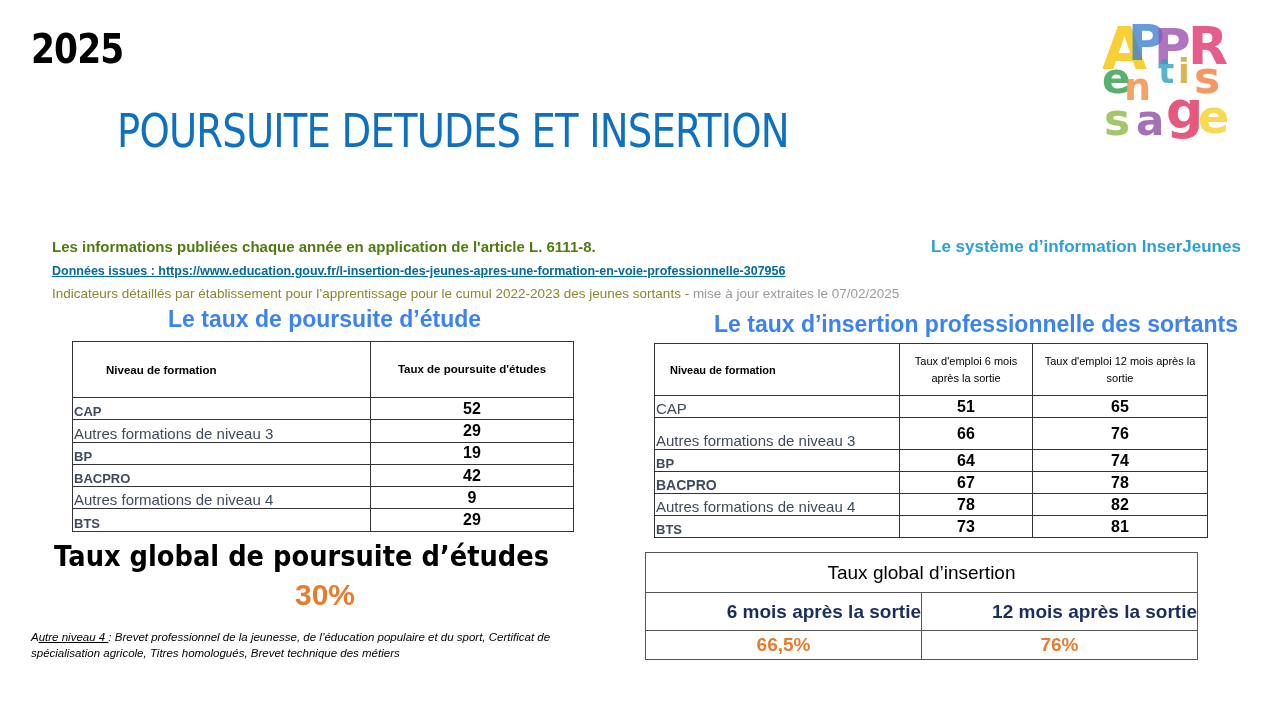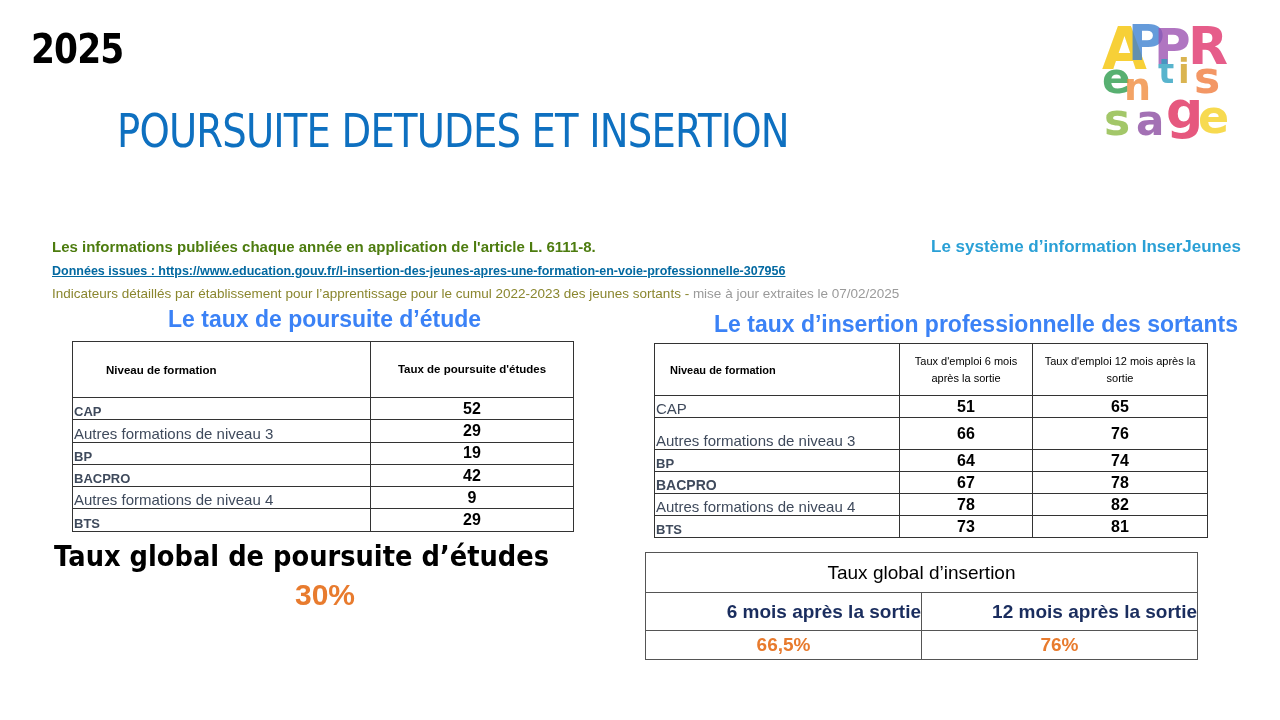--- a/index.html
+++ b/index.html
@@ -158,20 +158,23 @@
     <td class="num">73</td>
     <td class="num">81</td>
   </tr>
 </tbody>
   </table>
 
 <div class="global-title">Taux  global de poursuite d’études</div>
 <div class="global-val">30%</div>
 
 <div class="notes">
+  <div>
+    <span>A</span><u>utre niveau 4 </u><span>:  </span><span>Brevet professionnel de la jeunesse, de l’éducation populaire et du sport, Certificat de spécialisation agricole, Titres homologués, Brevet technique des métiers</span>
+  </div>
 </div>
 
 <table class="t3">
   <tbody>
       <tr class="title">
     <td colspan="2">Taux global d’insertion</td>
   </tr>
   <tr class="sub">
     <td class="c1">6 mois après la sortie</td>
     <td>12 mois après la sortie</td>

